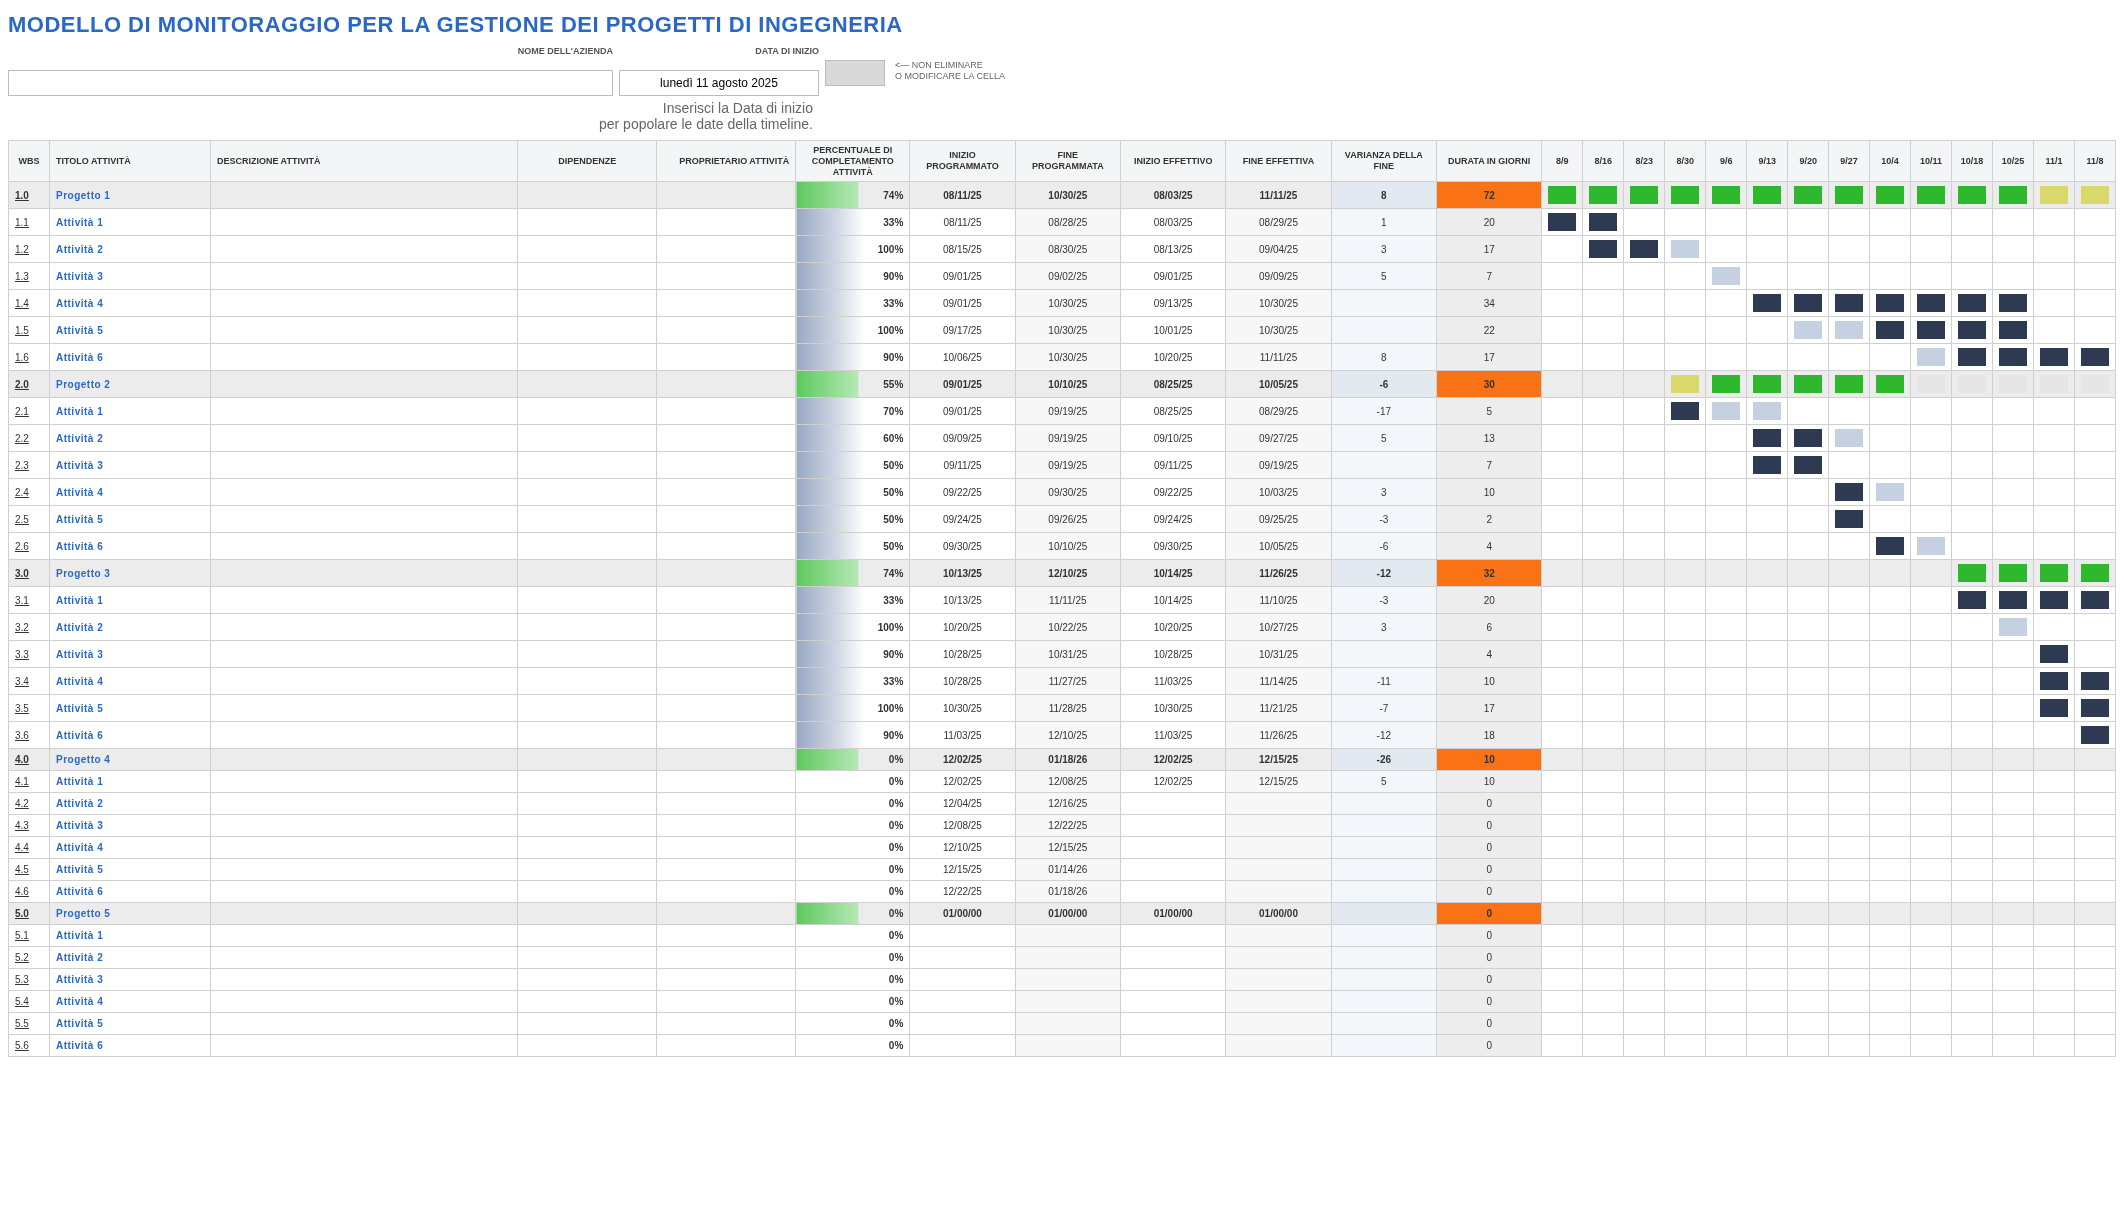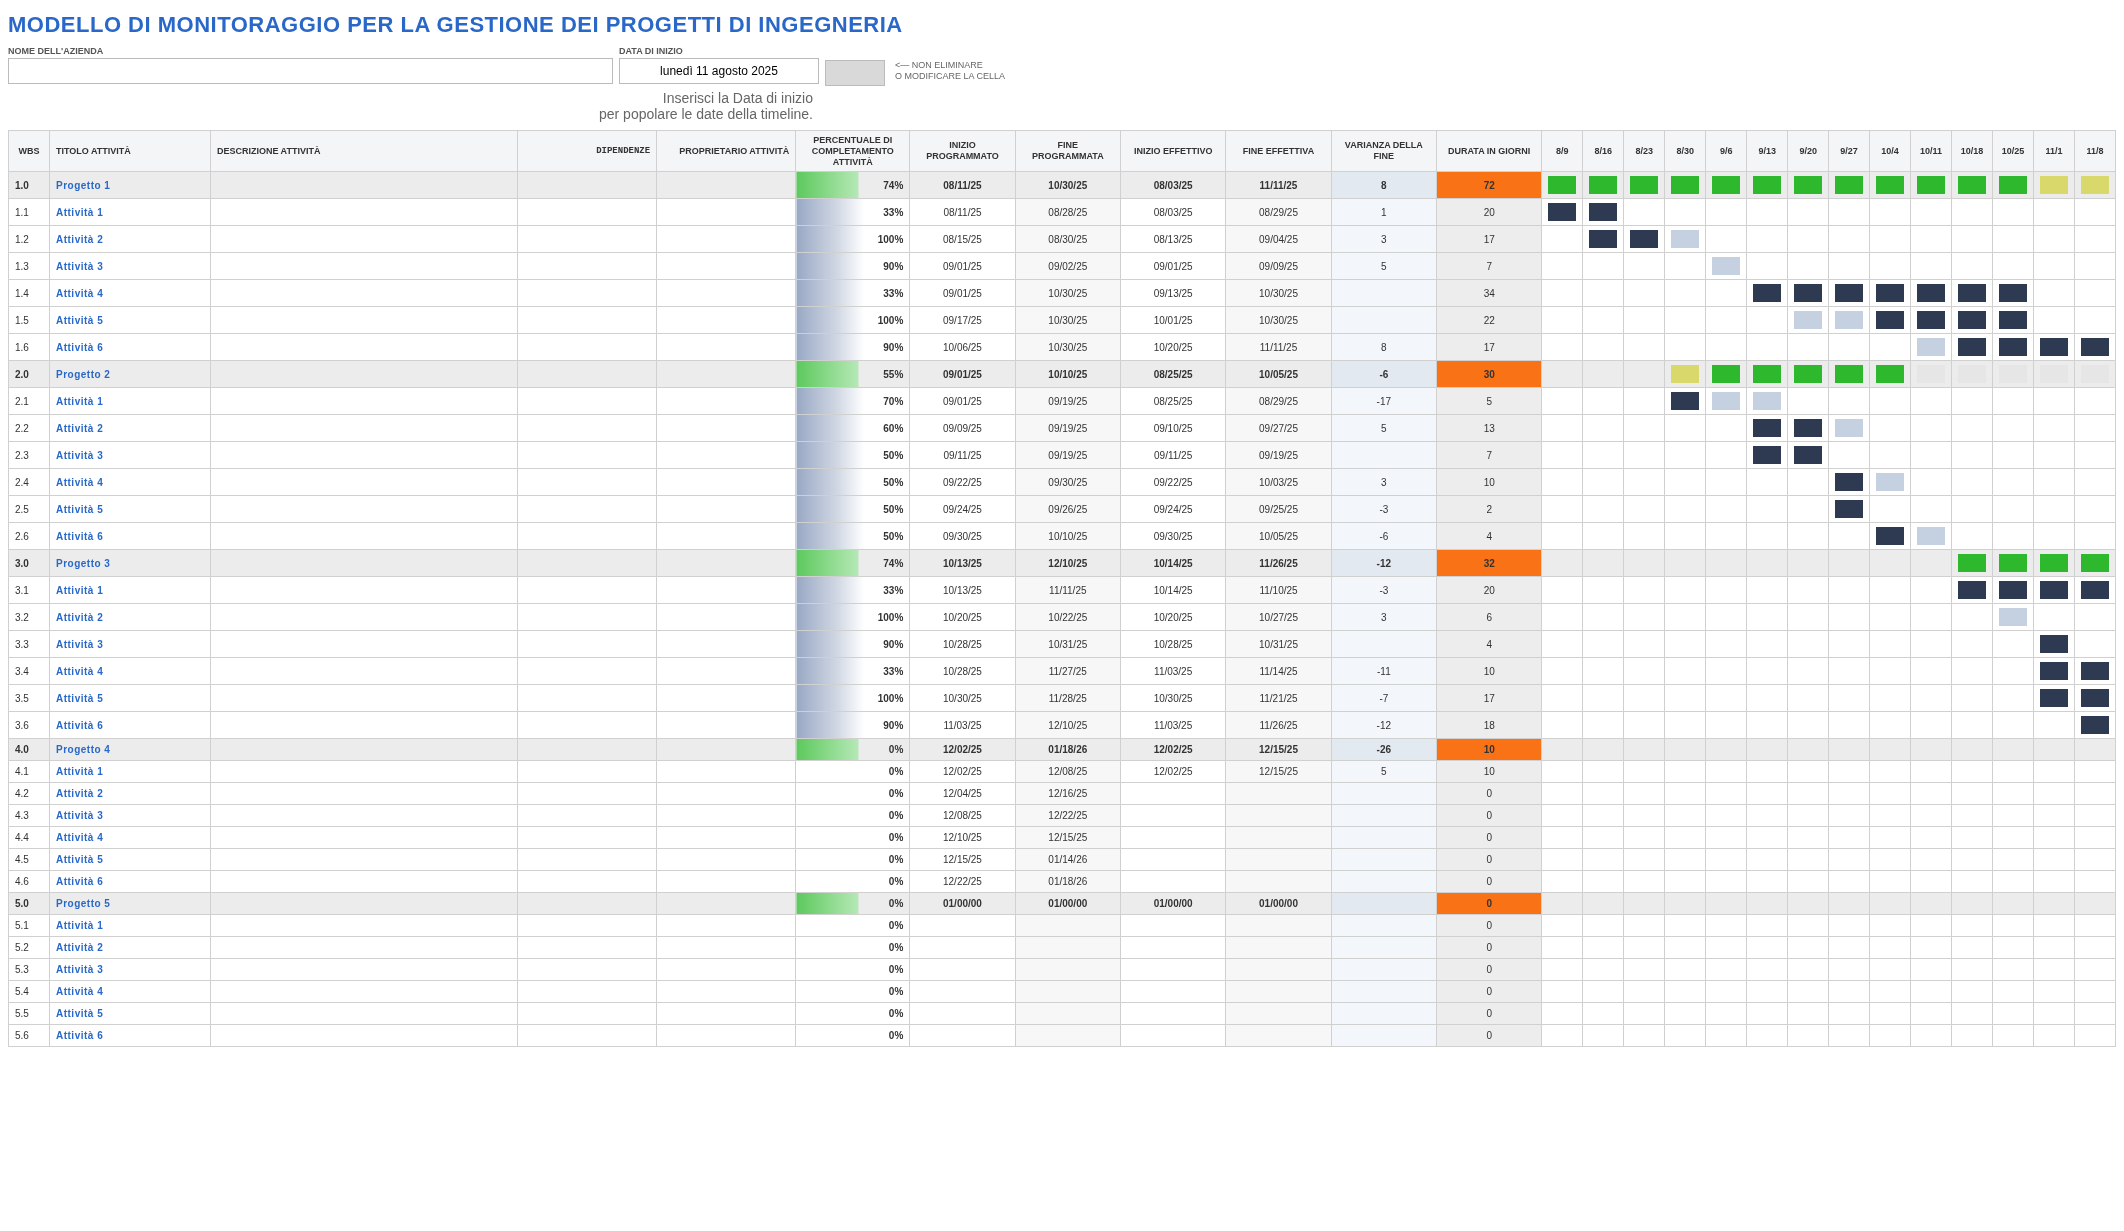--- a/index.html
+++ b/index.html
@@ -22,21 +22,22 @@
     display: flex;
     align-items: flex-start;
     gap: 0px;
     margin-bottom: 4px;
   }
   .header-block { display:flex; flex-direction:column; }
   .header-label {
     font-size: 9px;
     font-weight: bold;
     color:#555;
-    margin-bottom:2px;
+    margin-bottom:14px;
+    text-align:right;
   }
   .header-input {
     border:1px solid #bbb;
     background:#fff;
     height:26px;
     padding:5px 8px;
     font-size:12px;
     text-align:center;
   }
   .company-input { width: 605px; text-align:left; }
@@ -97,21 +98,21 @@
   .col-title { width: 110px; }
   .col-desc  { width: 210px; }
   .col-dep   { width: 95px; }
   .col-owner { width: 95px; }
   .col-pct   { width: 78px; }
   .col-date  { width: 72px; }
   .col-var   { width: 72px; }
   .col-dur   { width: 72px; }
   .col-week  { width: 28px; }
 
-  td.wbs { font-size:10px; }
+  td.wbs { font-size:10px;text-decoration:underline; }
   td.title { font-size:10px; }
   td.center { text-align:center; }
   tr.summary td { font-weight:bold; background:#ececec; }
   tr.summary td.pct-cell { background: linear-gradient(to right,#5cc95c,#b6e8b6 55%,#ececec 55%); }
 
   td.pct-cell { text-align:right; font-weight:bold; position:relative; font-size:10px; }
   .pct-bar-blue { background: linear-gradient(to right,#98a8c4 0%,#cfd6e2 35%,#fff 60%); }
 
   tr.summary td.var-cell { background:#e3e9f0; }
   tr.summary td.dur-cell { background:#f97316; }
@@ -178,21 +179,21 @@
     <col class="col-week">
       <col class="col-week">
       <col class="col-week">
       <col class="col-week">
   </colgroup>
   <thead>
     <tr>
       <th>WBS</th>
       <th style="text-align:left;">TITOLO ATTIVITÀ</th>
       <th style="text-align:left;">DESCRIZIONE ATTIVITÀ</th>
-      <th style="text-align:right;font-family:Liberation Mono, monospace;">DIPENDENZE</th>
+      <th style="text-align:center;">DIPENDENZE</th>
       <th style="text-align:right;">PROPRIETARIO ATTIVITÀ</th>
       <th>PERCENTUALE DI COMPLETAMENTO ATTIVITÀ</th>
       <th>INIZIO PROGRAMMATO</th>
       <th>FINE PROGRAMMATA</th>
       <th>INIZIO EFFETTIVO</th>
       <th>FINE EFFETTIVA</th>
       <th>VARIANZA DELLA FINE</th>
       <th>DURATA IN GIORNI</th>
       <th>8/9</th>
       <th>8/16</th>

